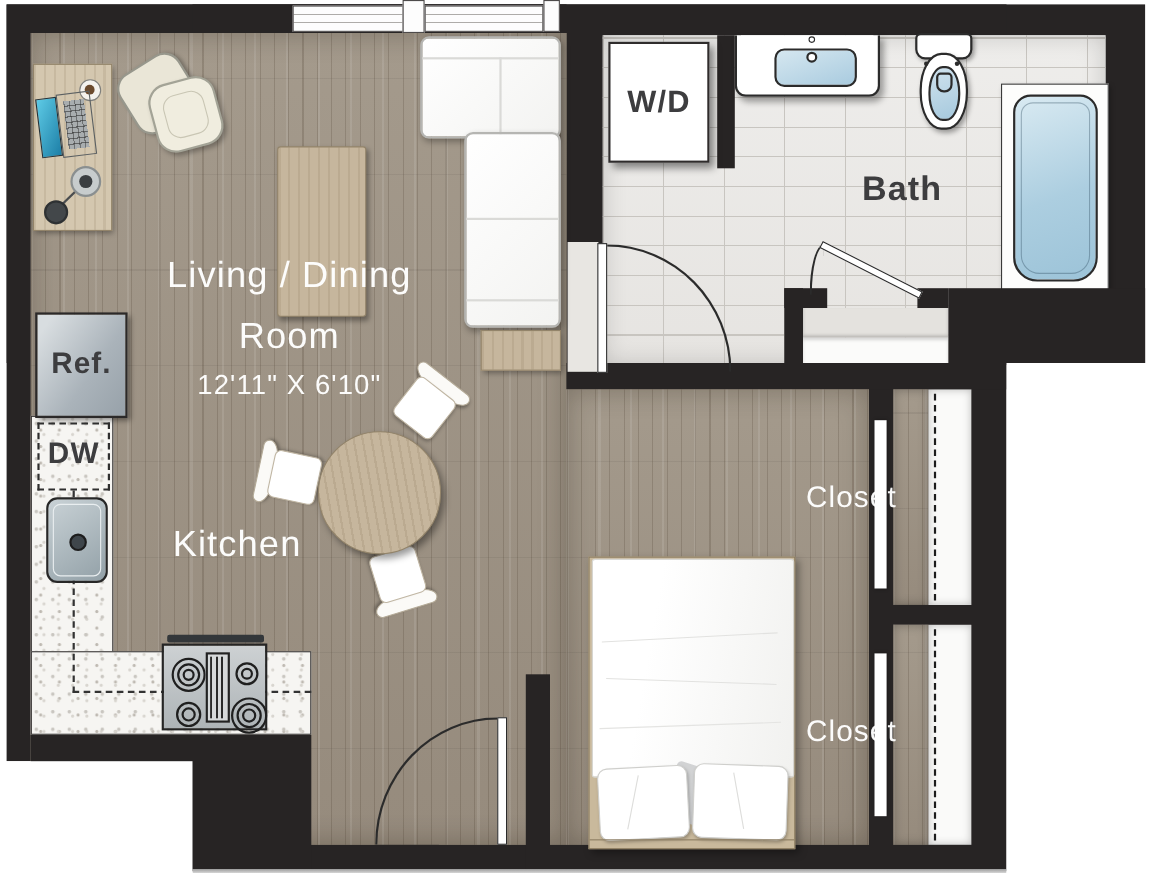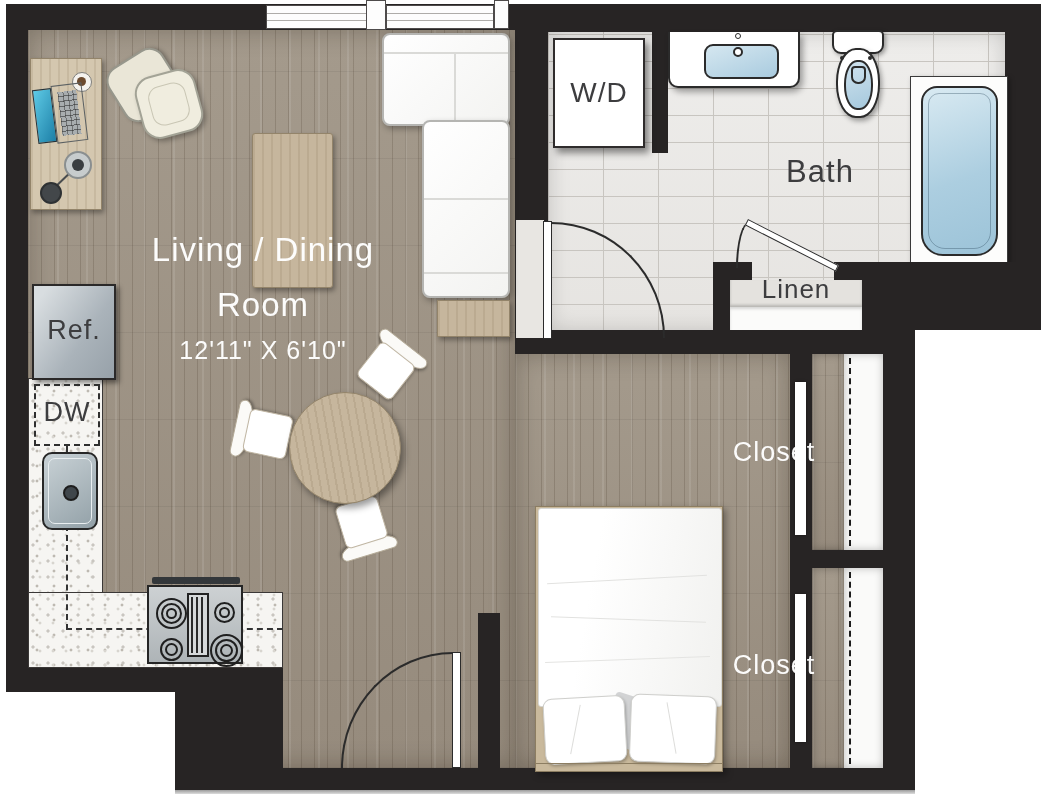--- a/index.html
+++ b/index.html
@@ -26,21 +26,21 @@
           radial-gradient(circle at 11px 2px, #d8d5cf 0 1px, rgba(0,0,0,0) 1.8px),
           radial-gradient(circle at 8px 12px, #beb9b1 0 1px, rgba(0,0,0,0) 1.8px);
         background-size:15px 16px,13px 14px,17px 15px;
         border:1px solid #3a3736;box-sizing:border-box;}
   .tan{background-color:#c6b69d;
        background-image:repeating-linear-gradient(90deg, rgba(120,100,70,.14) 0 2px, rgba(0,0,0,0) 2px 9px);
        border:1px solid #93846a;box-shadow:2px 3px 5px rgba(0,0,0,.35);box-sizing:border-box;}
   .whitef{background:linear-gradient(135deg,#ffffff,#f3f3f1);border:2px solid #b5b5b2;
           box-shadow:2px 3px 6px rgba(0,0,0,.3);box-sizing:border-box;border-radius:8px;}
   .lbl{position:absolute;text-align:center;color:rgba(255,255,255,.97);letter-spacing:1px;line-height:1.1;}
-  .lbl.dark{color:#3d3d3f;}
+  .lbl.dark{color:#3d3d3f;font-weight:bold;}
   .leaf{position:absolute;background:#ffffff;border:1px solid #2b2b2b;box-sizing:border-box;}
   .arc{position:absolute;box-sizing:border-box;}
   .dashline{position:absolute;width:0;border-left:2px dashed #1c1c1c;}
   .dash-v{position:absolute;width:0;border-left:2px dashed #333;}
   .dash-h{position:absolute;height:0;border-top:2px dashed #333;}
   .burner{position:absolute;border-radius:50%;border:2px solid #1f1f1f;box-sizing:border-box;}
   .burner i{position:absolute;border:2px solid #1f1f1f;border-radius:50%;display:block;}
   .burner i.r1{inset:3px;}
   .burner i.r2{inset:8px;}
   .seam-h{position:absolute;left:0;right:0;height:0;border-top:2px solid #dadad7;}
@@ -70,21 +70,20 @@
 
   <div class="wall" style="left:862px;top:262px;width:179px;height:70px;"></div>
   <div class="wall" style="left:713px;top:262px;width:17px;height:70px;"></div>
   <div class="wall" style="left:713px;top:262px;width:39px;height:18px;"></div>
   <div class="wall" style="left:834px;top:262px;width:28px;height:18px;"></div>
 
   <div class="abs" style="left:730px;top:280px;width:132px;height:52px;">
     <div class="abs" style="left:0;top:0;width:132px;height:27px;background:#e4e2de;box-shadow:inset 0 -2px 3px rgba(0,0,0,.2);"></div>
     <div class="abs" style="left:0;top:27px;width:132px;height:25px;background:#fbfbfa;box-shadow:inset 0 2px 3px rgba(0,0,0,.15);"></div>
   </div>
-  <div class="lbl dark" style="left:730px;top:275px;width:132px;font-size:26px;">Linen</div>
 
   <div class="arc" style="left:736px;top:222px;width:13px;height:46px;border-left:2px solid #2b2b2b;border-top:2px solid #2b2b2b;border-top-left-radius:100% 100%;"></div>
   <div class="leaf" style="left:748px;top:219px;width:102px;height:7px;transform-origin:0 0;transform:rotate(27deg);"></div>
 
   <div class="wall" style="left:515px;top:330px;width:400px;height:24px;"></div>
 
   <div class="abs" style="left:516px;top:220px;width:28px;height:118px;background:#e8e6e2;"></div>
   <div class="arc" style="left:551px;top:222px;width:114px;height:116px;border-top:2px solid #2b2b2b;border-right:2px solid #2b2b2b;border-top-right-radius:100% 100%;"></div>
   <div class="leaf" style="left:543px;top:221px;width:9px;height:118px;"></div>
 
@@ -152,20 +151,21 @@
       </div>
     <div class="burner" style="left:61px;top:47px;width:33px;height:33px;">
         <i class="r1"></i>
         <i class="r2"></i>
       </div>
     <div class="abs" style="left:38px;top:6px;width:22px;height:64px;border:2px solid #222;background:#d6d9da;box-sizing:border-box;">
       <div class="abs" style="left:2px;top:2px;right:2px;bottom:2px;background:repeating-linear-gradient(90deg,#2a2a2a 0 2px,rgba(0,0,0,0) 2px 5px);"></div>
     </div>
   </div>
 
+  <div class="lbl" style="left:128px;top:476px;width:175px;font-size:33px;">Kitchen</div>
 
   <div class="abs tan" style="left:30px;top:58px;width:72px;height:152px;background-color:#d4c7af;">
     <div class="abs" style="left:41px;top:13px;width:18px;height:18px;border-radius:50%;background:#f4f2ee;border:1px solid #7f7f7c;">
       <div class="abs" style="left:4px;top:4px;width:9px;height:9px;border-radius:50%;background:#6b4a2e;"></div>
     </div>
     <div class="abs" style="left:4px;top:26px;width:52px;height:58px;transform:rotate(-7deg);">
       <div class="abs" style="left:0;top:2px;width:19px;height:54px;background:linear-gradient(120deg,#5ecbe6,#1c7ea6);border:1px solid #23323a;box-sizing:border-box;"></div>
       <div class="abs" style="left:19px;top:0;width:31px;height:58px;background:#a8adaf;border:1px solid #5c6163;box-sizing:border-box;background-image:repeating-linear-gradient(0deg,rgba(40,40,40,.55) 0 1px,rgba(0,0,0,0) 1px 5px),repeating-linear-gradient(90deg,rgba(40,40,40,.45) 0 1px,rgba(0,0,0,0) 1px 5px);background-clip:content-box;padding:6px 5px;box-sizing:border-box;"></div>
     </div>
     <div class="abs" style="left:19px;top:132px;width:39px;height:2px;background:#4a4d4f;transform-origin:0 50%;transform:rotate(-44deg);"></div>

